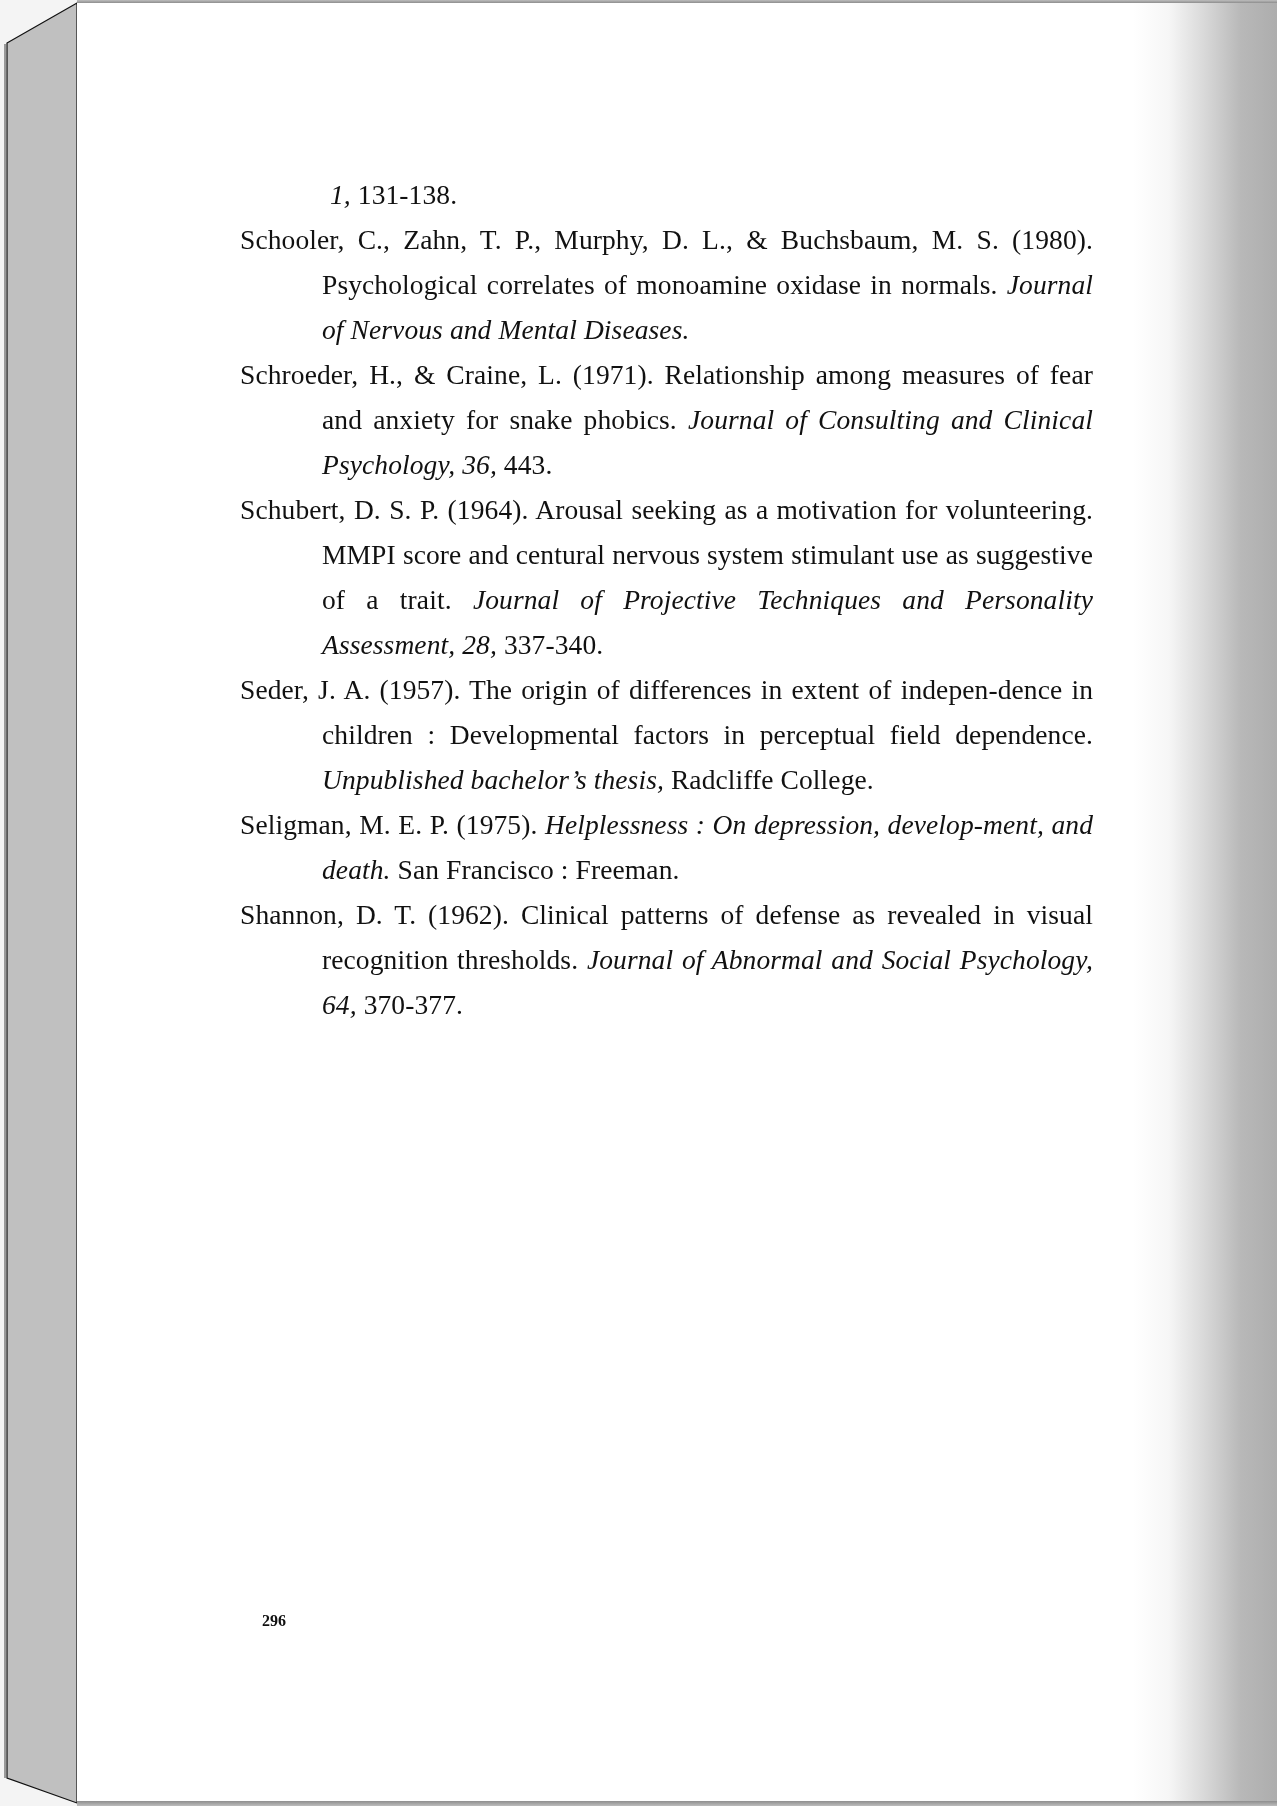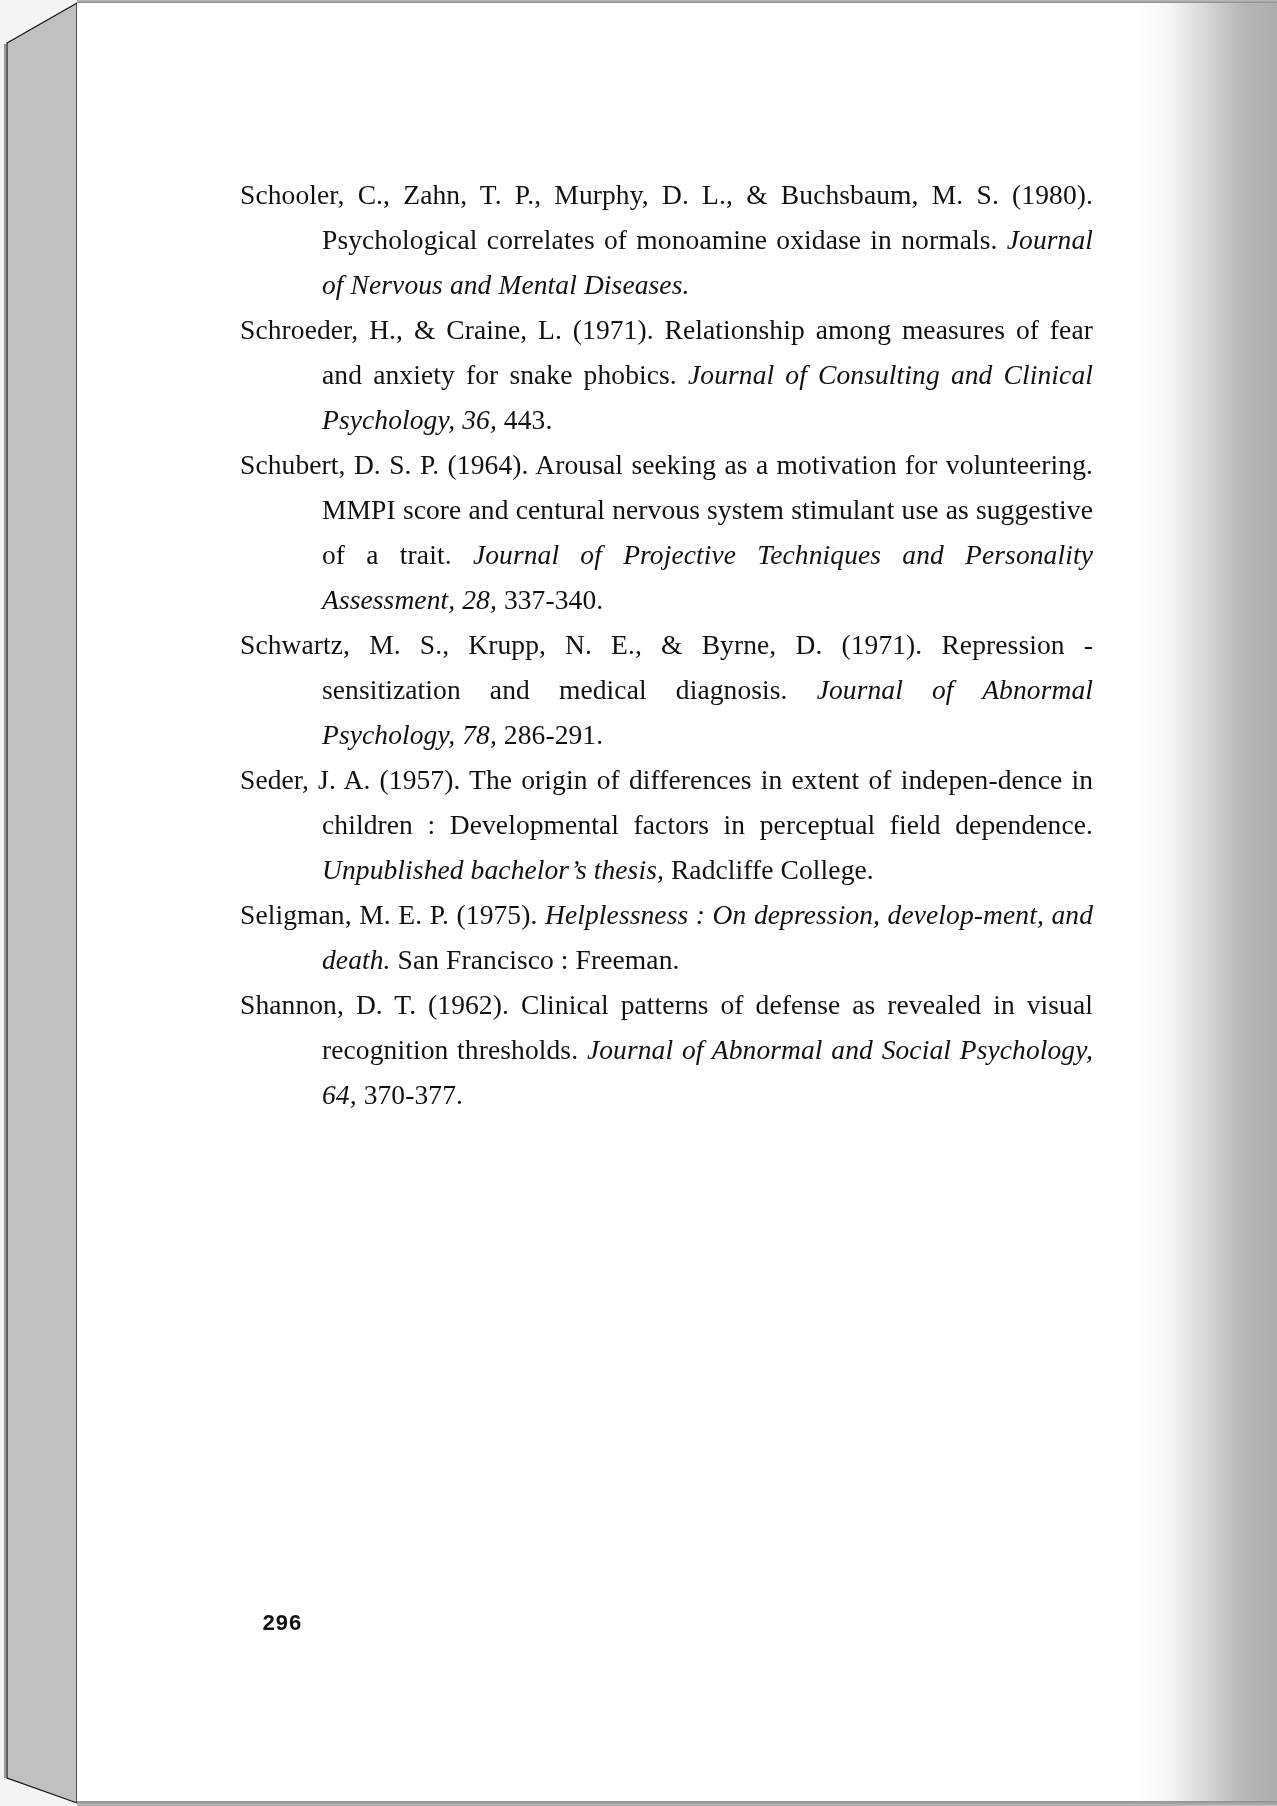--- a/index.html
+++ b/index.html
@@ -34,45 +34,45 @@
   .ref {
     text-align:justify;
     text-indent:-82px;
     padding-left:82px;
     margin:0;
     letter-spacing:0.1px;
   }
   .ref i { font-style:italic; }
   .page-number {
     position:absolute; left:262px; top:1612px;
-    font-family:Liberation Mono, monospace; font-weight:bold;
-    font-size:22px; color:#111;
+    font-family:Liberation Serif, serif; font-weight:bold;
+    font-size:16px; color:#111;
   }
 </style>
 </head>
 <body>
 
 <svg class="spine" viewBox="0 0 80 1806" width="80" height="1806">
   <polygon points="7,43 77,3 77,1803 7,1778" fill="#c0c0c0" stroke="#111" stroke-width="1.2"></polygon>
   <line x1="5" y1="44" x2="5" y2="1778" stroke="#9a9a9a" stroke-width="2"></line>
 </svg>
 
 <div class="top-edge"></div>
 <div class="page"></div>
 <div class="bottom-edge"></div>
 
 <div class="content">
+  <p class="ref cont-line" style="text-indent:0;padding-left:90px;"><i>1,</i><span> 131-138.</span></p>
 
   <p class="ref"><span>Schooler, C., Zahn, T. P., Murphy, D. L., &amp; Buchsbaum, M. S. (1980). Psychological correlates of monoamine oxidase in normals. </span><i>Journal of Nervous and Mental Diseases.</i><span></span></p>
 
   <p class="ref"><span>Schroeder, H., &amp; Craine, L. (1971). Relationship among measures of fear and anxiety for snake phobics. </span><i>Journal of Consulting and Clinical Psychology, 36,</i><span> 443.</span></p>
 
   <p class="ref"><span>Schubert, D. S. P. (1964). Arousal seeking as a motivation for volunteering. MMPI score and centural nervous system stimulant use as suggestive of a trait. </span><i>Journal of Projective Techniques and Personality Assessment, 28,</i><span> 337-340.</span></p>
 
-  <p class="ref"><span>Schwartz, M. S., Krupp, N. E., &amp; Byrne, D. (1971). Repression -sensitization and medical diagnosis. </span><i>Journal of Abnormal Psychology, 78,</i><span> 286-291.</span></p>
 
 
   <p class="ref"><span>Seder, J. A. (1957). The origin of differences in extent of indepen-dence in children : Developmental factors in perceptual field dependence. </span><i>Unpublished bachelor’s thesis,</i><span> Radcliffe College.</span></p>
 
   <p class="ref"><span>Seligman, M. E. P. (1975). </span><i>Helplessness : On depression, develop-ment, and death.</i><span> San Francisco : Freeman.</span></p>
 
 
   <p class="ref"><span>Shannon, D. T. (1962). Clinical patterns of defense as revealed in visual recognition thresholds. </span><i>Journal of Abnormal and Social Psychology, 64,</i><span> 370-377.</span></p>
 
 </div>

